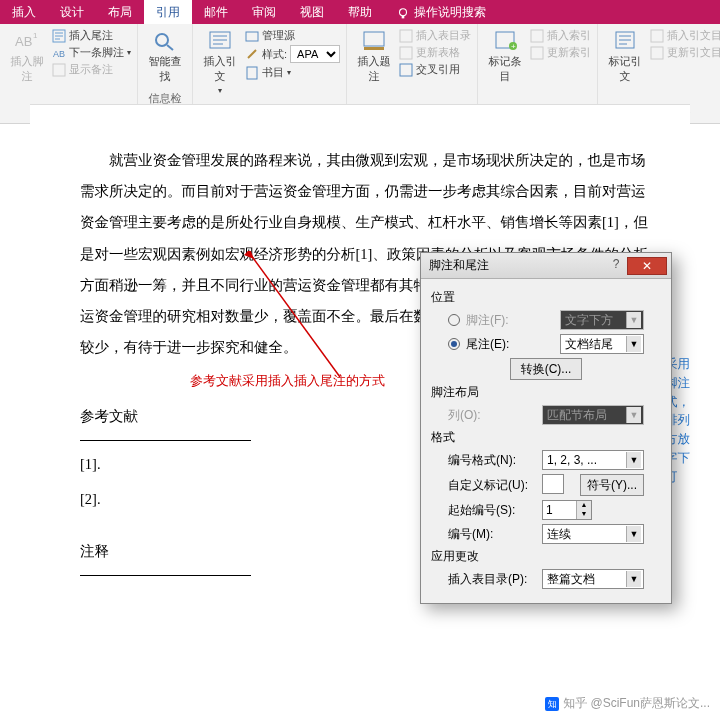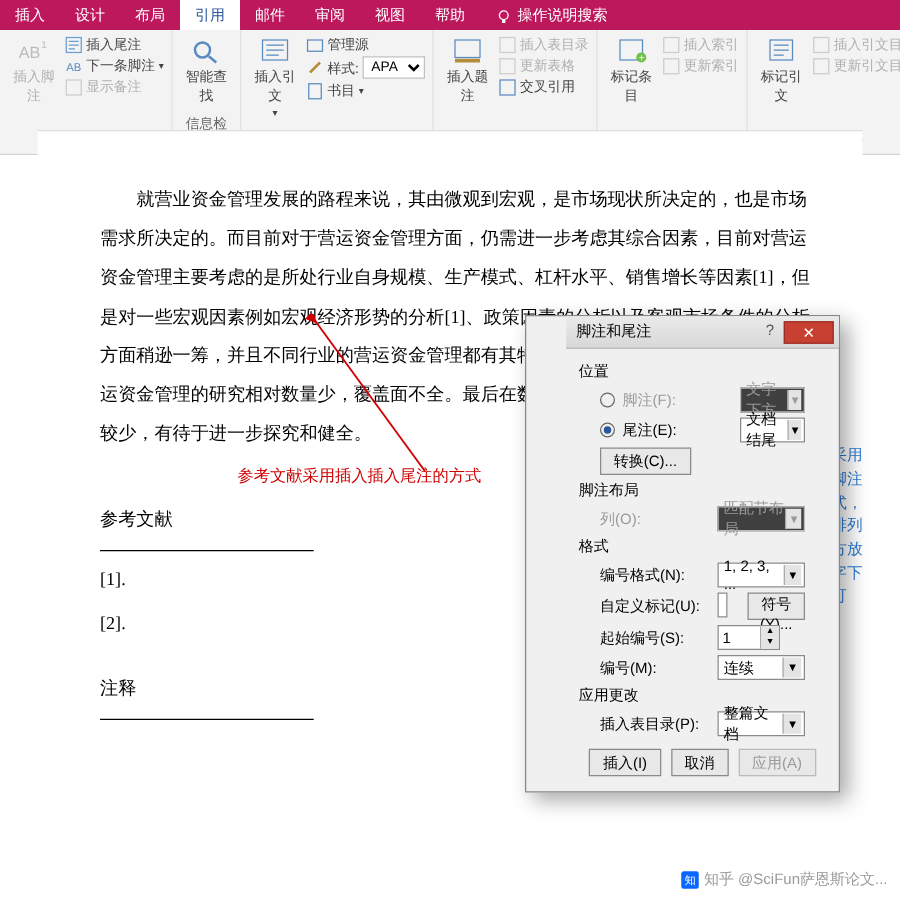--- a/index.html
+++ b/index.html
@@ -24,21 +24,21 @@
   .page { position: absolute; top: 104px; left: 0; right: 0; bottom: 0; display: flex; justify-content: center; }
   .paper { width: 660px; padding: 40px 40px 0 50px; background: #fff; border-top: 1px solid #ddd; font-family: SimSun, serif; font-size: 14.5px; line-height: 2.15; color: #000; position: relative; }
   .indent { text-indent: 2em; }
   .redtext { color: #d00000; font-size: 13px; text-indent: 0; margin: 4px 0 6px 110px; }
   .bluetext { position: absolute; right: -4px; top: 250px; width: 54px; color: #2b7cd3; font-size: 12.5px; line-height: 1.5; }
   .redline { position: absolute; width: 140px; height: 140px; pointer-events: none; }
   .blueline { position: absolute; width: 60px; height: 120px; pointer-events: none; }
   .reflist { margin-top: 8px; }
   .reflist div { margin: 4px 0; }
   .hr { border-top: 1px solid #000; width: 30%; margin: 8px 0 4px; }
-  .dialog { position: absolute; left: 420px; top: 252px; width: 252px; background: #f0f0f0; border: 1px solid #888; box-shadow: 6px 6px 16px rgba(0,0,0,0.35); font-size: 12px; padding-left: 32px; }
+  .dialog { position: absolute; left: 420px; top: 252px; width: 252px; background: #f0f0f0; border: 1px solid #888; box-shadow: 6px 6px 16px rgba(0,0,0,0.35); font-size: 12px; }
   .dlg-title { background: linear-gradient(#eaeaea,#d8d8d8); border-bottom: 1px solid #b0b0b0; height: 26px; display: flex; align-items: center; padding: 0 4px 0 8px; }
   .dlg-title span { flex: 1; }
   .dlg-close { width: 40px; height: 18px; background: #c84031; color: #fff; text-align: center; line-height: 16px; font-size: 12px; border: 1px solid #9a2e24; }
   .dlg-help { width: 22px; height: 18px; text-align: center; color: #555; }
   .dlg-body { padding: 8px 10px 10px; }
   .sec { font-size: 12px; color: #000; margin: 2px 0 4px; }
   .row { display: flex; align-items: center; margin: 4px 17px; gap: 6px; }
   .row label { width: 88px; color: #000; }
   .row label.dis { color: #9a9a9a; }
   .row .ctl { flex: 1; }
@@ -297,21 +297,21 @@
     <div class="row">
       <span class="radio on"></span>
       <label>尾注(E):</label>
       <div class="ctl">
           <div class="combo">
             <span>文档结尾</span>
             <span class="arrow">▼</span>
           </div>
         </div>
     </div>
-    <div class="row" style="justify-content:flex-start">
+    <div class="row" style="justify-content:center">
         <button class="btn">转换(C)...</button>
       </div>
 
     <div class="sec">脚注布局</div>
     <div class="row">
       <label class="dis">列(O):</label>
       <div class="ctl">
           <div class="combo dis">
             <span>匹配节布局</span>
             <span class="arrow">▼</span>
@@ -364,24 +364,19 @@
     <div class="row">
       <label>插入表目录(P):</label>
       <div class="ctl">
           <div class="combo">
             <span>整篇文档</span>
             <span class="arrow">▼</span>
           </div>
         </div>
     </div>
 
-    <div class="dlg-foot">
-      <button class="btn">插入(I)</button>
-      <button class="btn">取消</button>
-      <button class="btn dis">应用(A)</button>
-    </div>
   </div>
 </div>
 
 <div class="watermark">
   <span class="zh">知</span>
   <span>知乎 @SciFun萨恩斯论文...</span>
 </div>
 
 </body></html>

